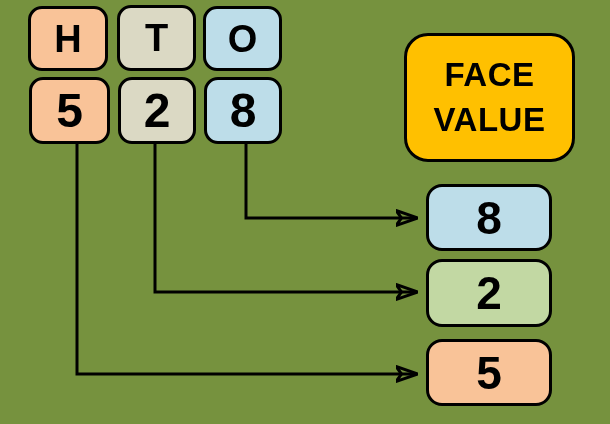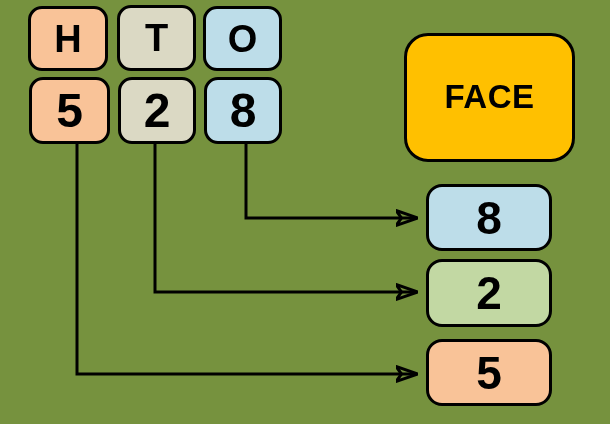--- a/index.html
+++ b/index.html
@@ -70,19 +70,20 @@
   <div class="box header-box" style="left: 28px; top: 6px; width: 80px; height: 65px; background-color: rgb(249, 195, 152);">H</div>
   <div class="box header-box" style="left: 117px; top: 5px; width: 79px; height: 66px; background-color: rgb(219, 217, 196);">T</div>
   <div class="box header-box" style="left: 203px; top: 6px; width: 79px; height: 65px; background-color: rgb(189, 221, 233);">O</div>
 
   <div class="box digit-box" style="left: 29px; top: 77px; width: 81px; height: 67px; background-color: rgb(249, 195, 152);">5</div>
   <div class="box digit-box" style="left: 118px; top: 77px; width: 78px; height: 67px; background-color: rgb(219, 217, 196);">2</div>
   <div class="box digit-box" style="left: 204px; top: 77px; width: 78px; height: 67px; background-color: rgb(189, 221, 233);">8</div>
 
   <div class="box title-box" style="left: 404px; top: 33px; width: 171px; height: 129px; background-color: rgb(255, 192, 0);">
     <span>FACE</span>
+    <span>VALUE</span>
   </div>
 
   <div class="box result-box" style="left: 426px; top: 184px; width: 126px; height: 67px; background-color: rgb(189, 221, 233);">8</div>
   <div class="box result-box" style="left: 426px; top: 259px; width: 126px; height: 68px; background-color: rgb(194, 216, 163);">2</div>
   <div class="box result-box" style="left: 426px; top: 339px; width: 126px; height: 67px; background-color: rgb(249, 195, 152);">5</div>
 
 </div>
 
 </body></html>

